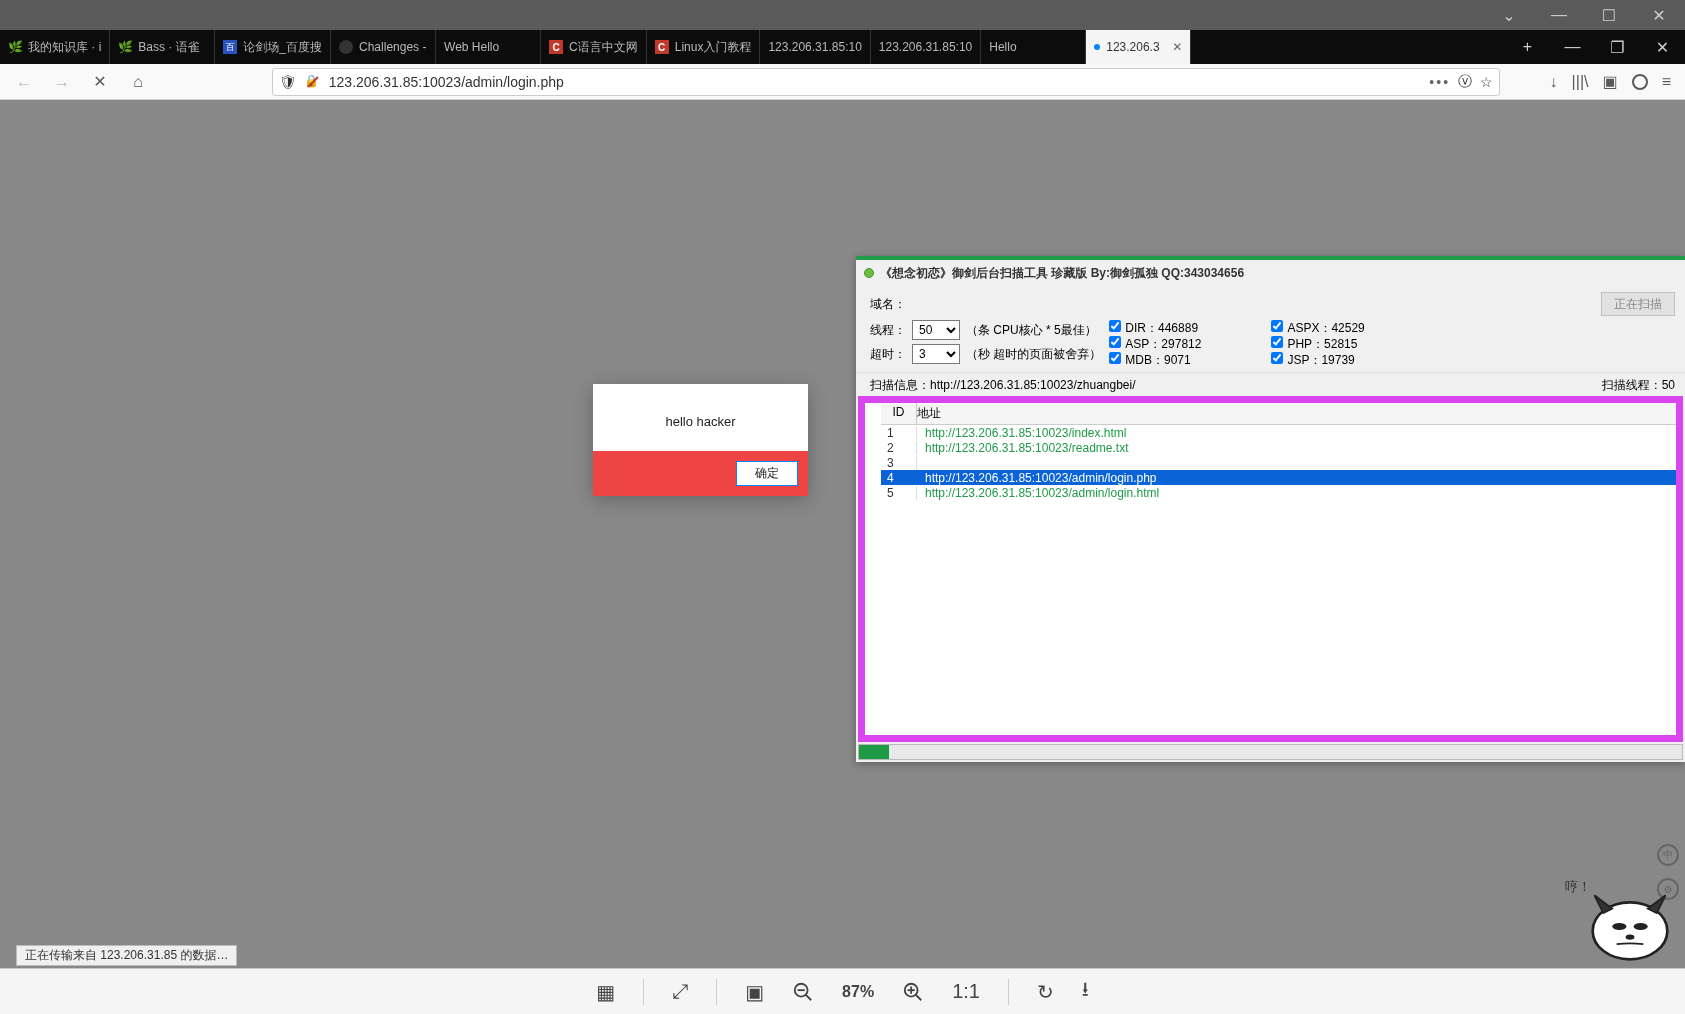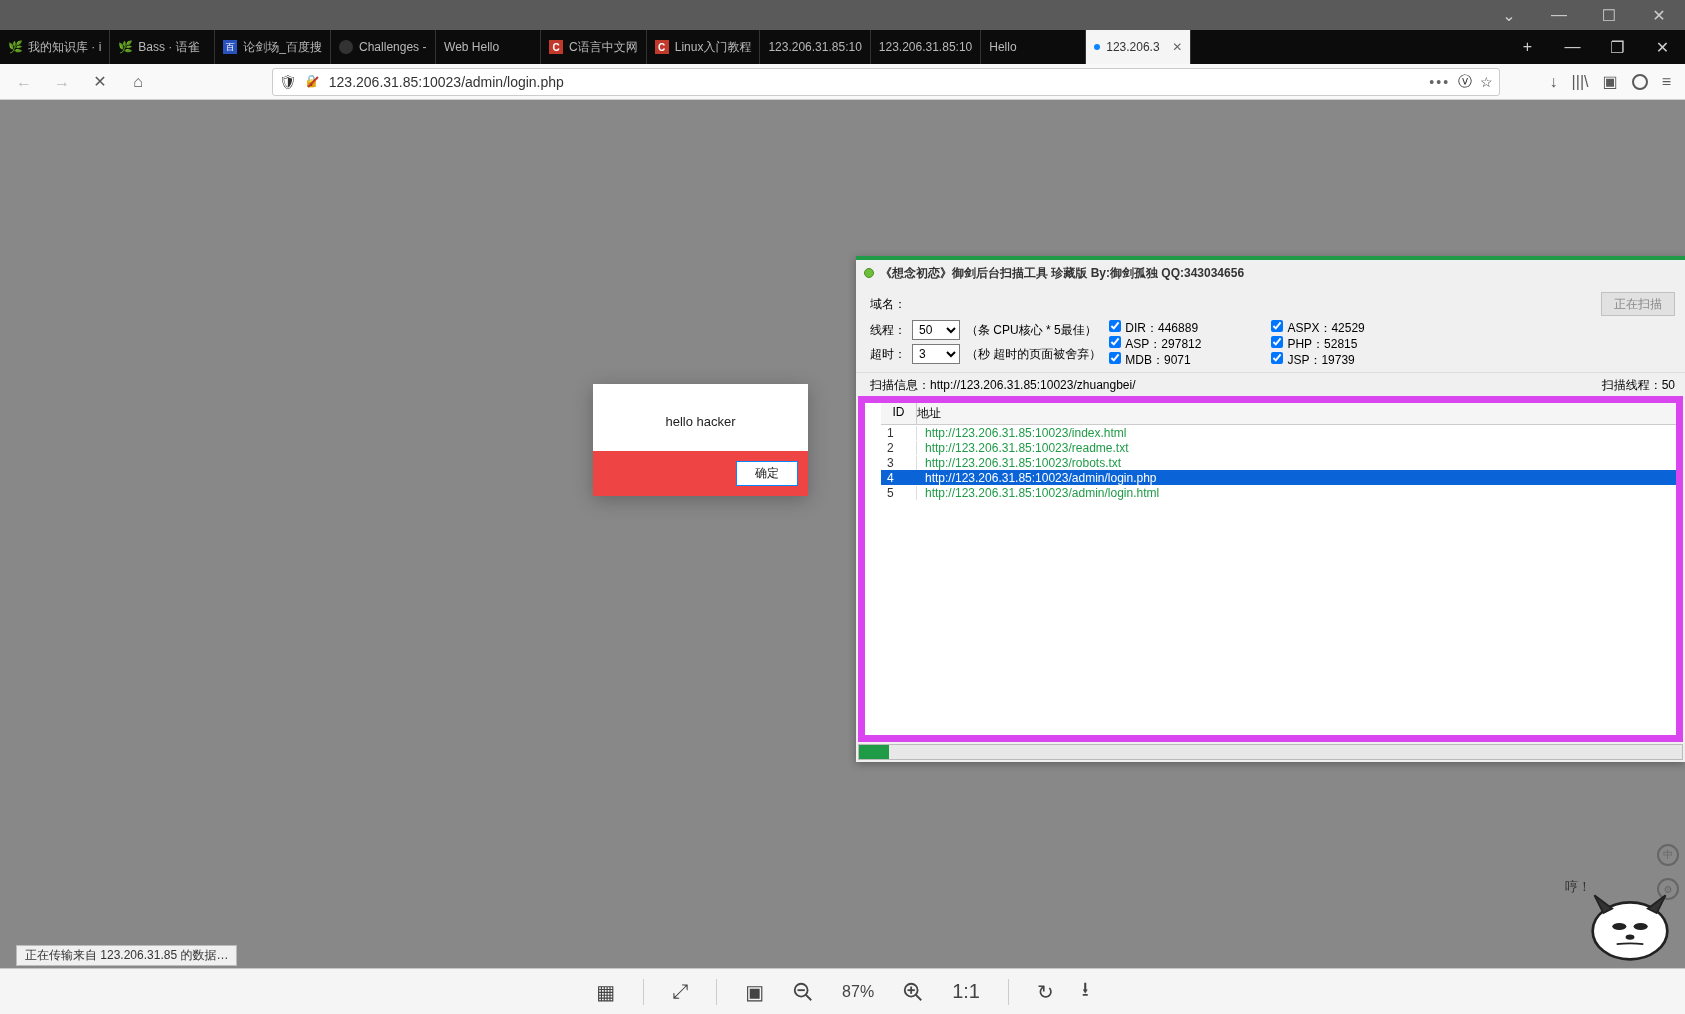--- a/index.html
+++ b/index.html
@@ -63,21 +63,21 @@
 .progress { height: 16px; background: #e8e8e8; border: 1px solid #bbb; margin: 2px; }
 .progress .bar { height: 100%; background: #1f9b47; width: 30px; }
 
 
 .statusbar { position: absolute; left: 16px; bottom: 2px; background: #f0f0f0; border: 1px solid #bbb; font-size: 12px; padding: 1px 8px; color: #333; }
 
 
 .bottom-toolbar { position: absolute; left: 0; right: 0; bottom: 0; height: 46px; background: #f5f5f5; border-top: 1px solid #c8c8c8; display: flex; align-items: center; justify-content: center; gap: 28px; color: #444; }
 .bottom-toolbar .sep { width: 1px; height: 26px; background: #ccc; }
 .bottom-toolbar .tb { font-size: 20px; display:flex; align-items:center; }
-.bottom-toolbar .zoom-text { font-size: 16px; font-weight: normal; }
+.bottom-toolbar .zoom-text { font-size: 16px; font-weight: bold; }
 
 
 .mascot { position: absolute; right: 10px; bottom: 52px; width: 90px; height: 80px; }
 .mascot svg { width: 100%; height: 100%; }
 .bubble { position: absolute; right: 94px; bottom: 118px; font-size: 13px; color: #333; }
 .side-circles { position: absolute; right: 6px; bottom: 114px; display: flex; flex-direction: column; gap: 12px; }
 .side-circles .sc { width: 22px; height: 22px; border-radius: 50%; border: 2px solid #666; display:flex; align-items:center; justify-content:center; font-size:10px; color:#666; }
 
 
 .leaf { color: #6dbf3b; }
@@ -246,21 +246,20 @@
           <div class="res-row">
             <div class="c1">1</div>
             <div class="c2">http://123.206.31.85:10023/index.html</div>
           </div>
           <div class="res-row">
             <div class="c1">2</div>
             <div class="c2">http://123.206.31.85:10023/readme.txt</div>
           </div>
           <div class="res-row">
             <div class="c1">3</div>
-            <div class="c2">http://123.206.31.85:10023/robots.txt</div>
           </div>
           <div class="res-row selected">
             <div class="c1">4</div>
             <div class="c2">http://123.206.31.85:10023/admin/login.php</div>
           </div>
           <div class="res-row">
             <div class="c1">5</div>
             <div class="c2">http://123.206.31.85:10023/admin/login.html</div>
           </div>
         </div>

